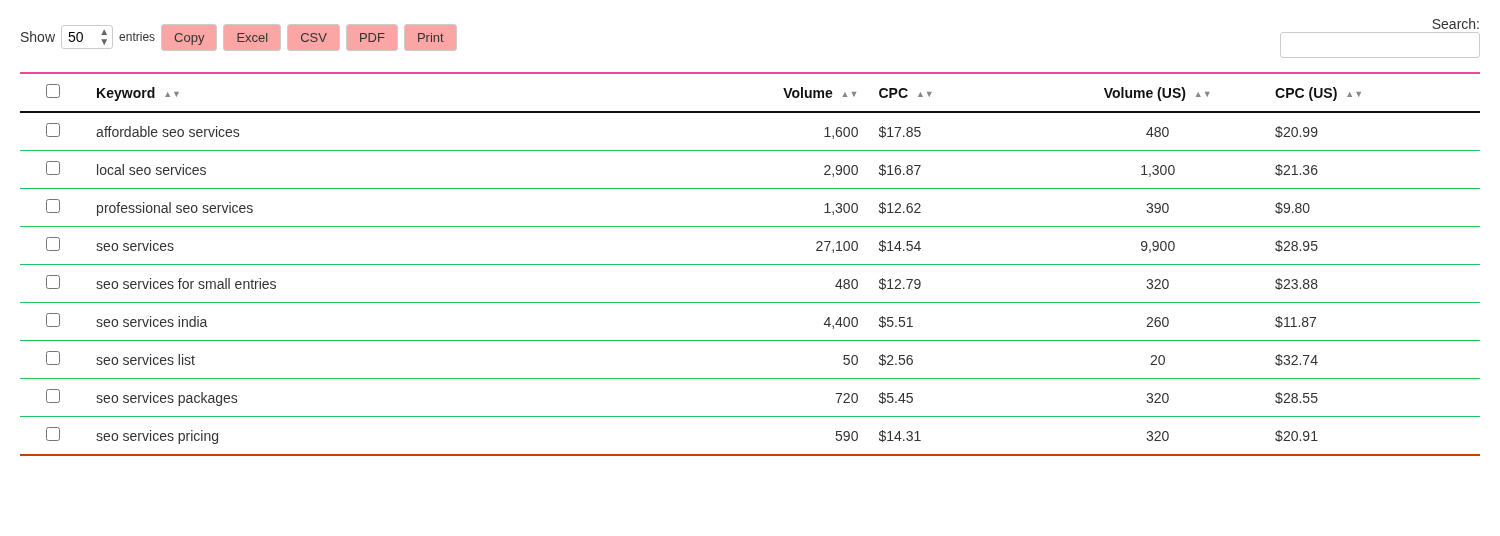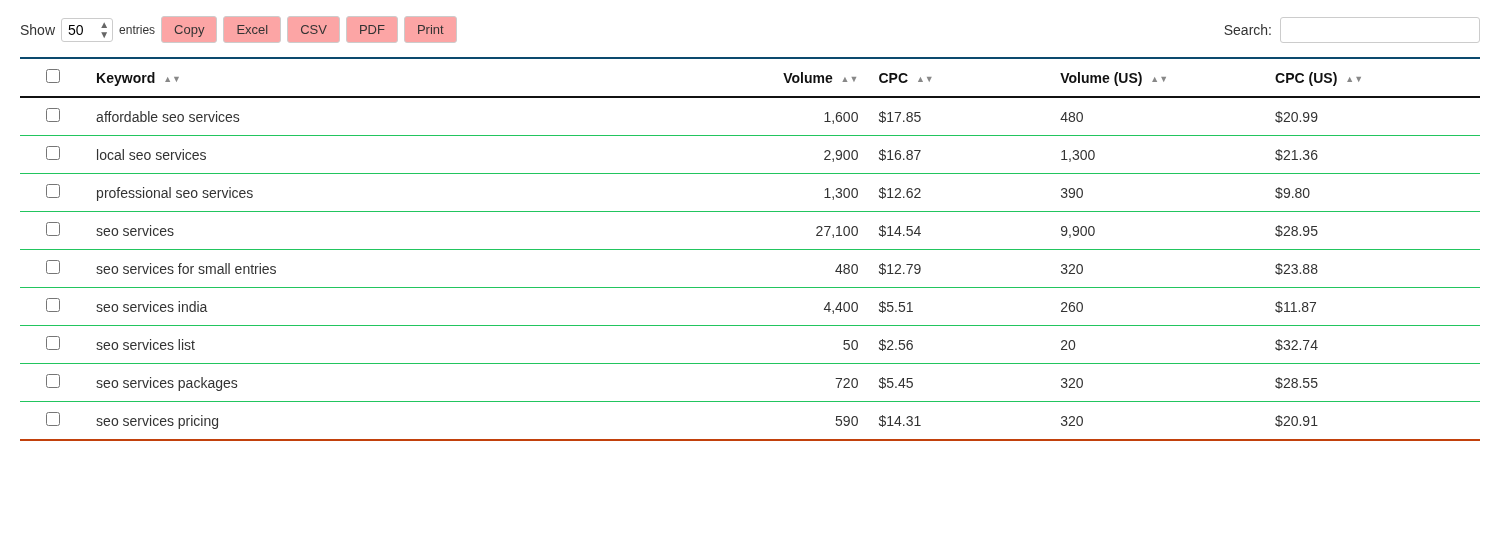--- a/index.html
+++ b/index.html
@@ -59,42 +59,42 @@
       border: 1px solid #ccc;
       background: #fca5a5;
       border-radius: 3px;
       padding: 5px 12px;
       font-size: 13px;
       cursor: pointer;
       color: #333;
     }
     .right-controls {
       display: flex;
-      align-items: center;
-      gap: 8px;
+      align-items: flex-end;
+      flex-direction: column;
     }
     .search-label {
       font-size: 14px;
       font-weight: normal;
       color: #333;
     }
     .search-input {
       border: 1px solid #ccc;
       border-radius: 3px;
       padding: 4px 8px;
       font-size: 14px;
       width: 200px;
       outline: none;
     }
     table {
       width: 100%;
       border-collapse: collapse;
     }
     thead tr {
-      border-top: 2px solid #0c4a6e;
+      border-top: 2px solid #ec4899;
       border-bottom: 2px solid #111;
     }
     thead th {
       padding: 10px 10px;
       text-align: left;
       font-weight: bold;
       font-size: 14px;
       color: #111;
       white-space: nowrap;
       user-select: none;
@@ -133,21 +133,21 @@
     .col-volume {
       text-align: right;
       width: 120px;
     }
     .col-cpc {
       text-align: left;
       width: 110px;
       margin-top: 11px;
     }
     .col-volume-us {
-      text-align: left;
+      text-align: center;
       width: 130px;
     }
     .col-cpc-us {
       text-align: left;
       width: 130px;
     }
     input[type="checkbox"] {
       width: 14px;
       height: 14px;
       cursor: pointer;

